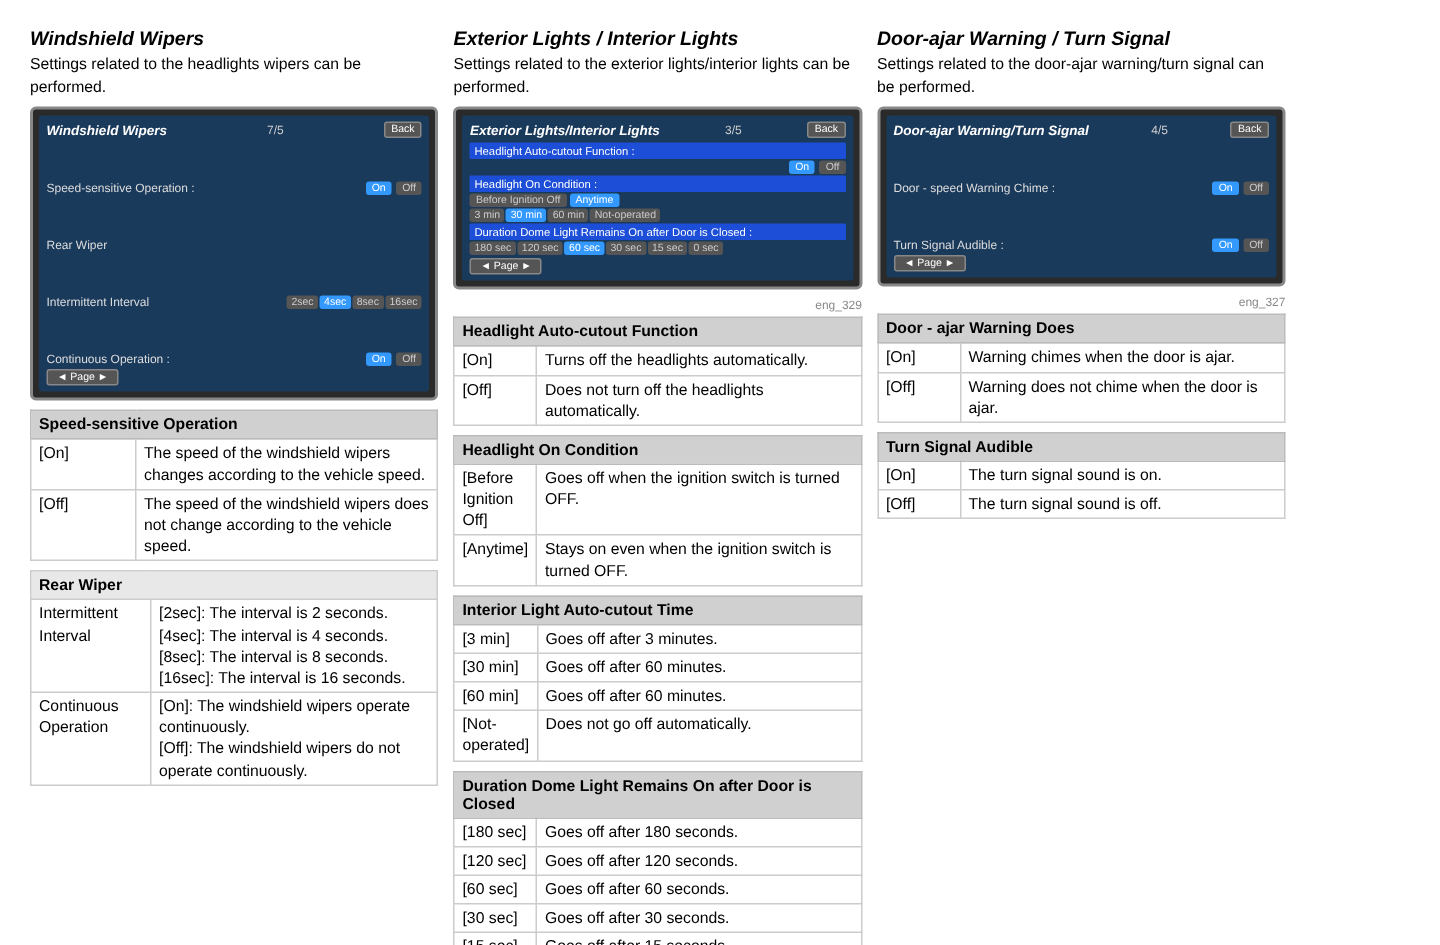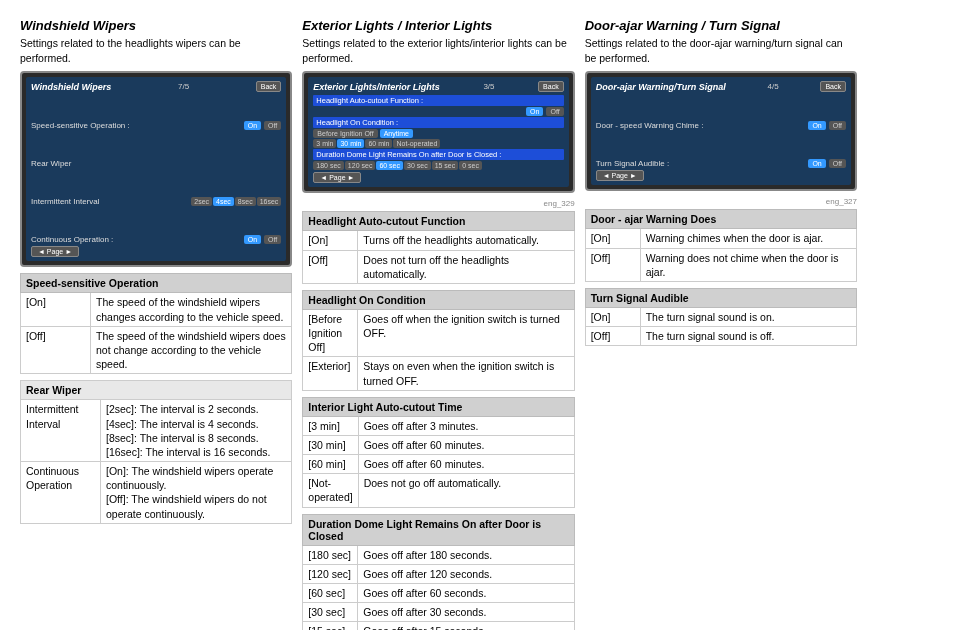--- a/index.html
+++ b/index.html
@@ -400,21 +400,21 @@
           <tr>
             <th colspan="2">Headlight On Condition</th>
           </tr>
         </thead>
         <tbody>
           <tr>
             <td class="cell-label-sm">[Before Ignition Off]</td>
             <td>Goes off when the ignition switch is turned OFF.</td>
           </tr>
           <tr>
-            <td class="cell-label-sm">[Exterior]</td>
+            <td class="cell-label-sm">[Anytime]</td>
             <td>Stays on even when the ignition switch is turned OFF.</td>
           </tr>
         </tbody>
       </table>
 
       <table class="data-table">
         <thead>
           <tr>
             <th colspan="2">Interior Light Auto-cutout Time</th>
           </tr>

